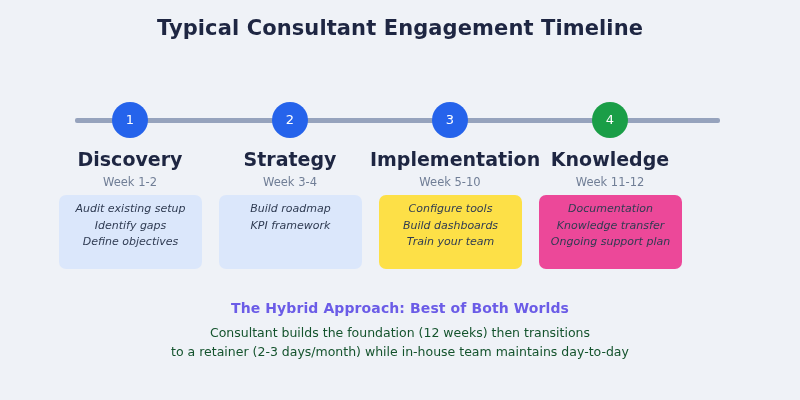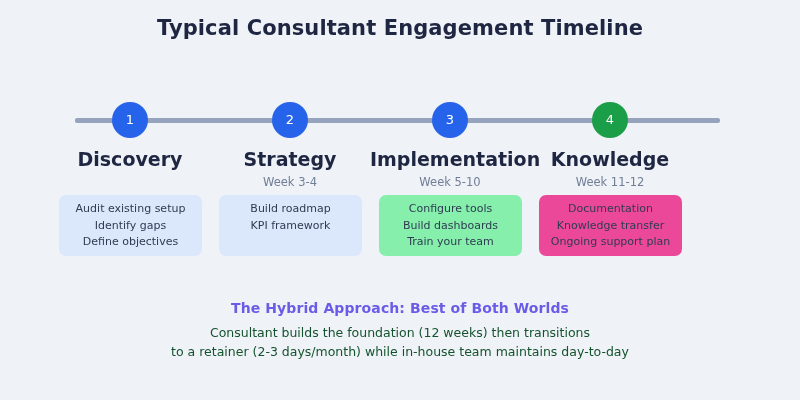--- a/index.html
+++ b/index.html
@@ -85,26 +85,27 @@
     position: absolute;
     top: 195px;
     left: 0;
     width: 800px;
     height: 62px;
   }
   .card {
     position: absolute;
     top: 0;
     width: 143px;
-    height: 61px;
+    height: 74px;
     margin-left: -71px;
     border-radius: 7px;
     box-sizing: border-box;
     padding-top: 6px;
     text-align: center;
+    font-style: italic;
   }
   .card-line {
     font-size: 11px;
     line-height: 16.5px;
     color: #2f3b52;
   }
 
   
   .banner {
     position: absolute;
@@ -138,20 +139,21 @@
 <div id="infographic">
 
   <div class="title">Typical Consultant Engagement Timeline</div>
 
   <div class="timeline">
     <div class="timeline-rail"></div>
     <div id="steps-container">
         <div class="step" style="left: 130px;">
           <div class="step-circle" style="background: rgb(37, 99, 235);">1</div>
           <div class="step-label">Discovery</div>
+          <div class="step-weeks">Week 1-2</div>
         </div>
         <div class="step" style="left: 290px;">
           <div class="step-circle" style="background: rgb(37, 99, 235);">2</div>
           <div class="step-label">Strategy</div>
           <div class="step-weeks">Week 3-4</div>
         </div>
         <div class="step" style="left: 450px;">
           <div class="step-circle" style="background: rgb(37, 99, 235);">3</div>
           <div class="step-label">Implementation</div>
           <div class="step-weeks">Week 5-10</div>
@@ -167,21 +169,21 @@
   <div class="cards" id="cards-container">
       <div class="card" style="left: 130px; background: rgb(219, 231, 251);">
         <div class="card-line">Audit existing setup</div>
         <div class="card-line">Identify gaps</div>
         <div class="card-line">Define objectives</div>
       </div>
       <div class="card" style="left: 290px; background: rgb(219, 231, 251);">
         <div class="card-line">Build roadmap</div>
         <div class="card-line">KPI framework</div>
       </div>
-      <div class="card" style="left: 450px; background: #86efac;">
+      <div class="card" style="left: 450px; background: #fde047;">
         <div class="card-line">Configure tools</div>
         <div class="card-line">Build dashboards</div>
         <div class="card-line">Train your team</div>
       </div>
       <div class="card" style="left: 610px; background: #ec4899;">
         <div class="card-line">Documentation</div>
         <div class="card-line">Knowledge transfer</div>
         <div class="card-line">Ongoing support plan</div>
       </div>
     </div>

